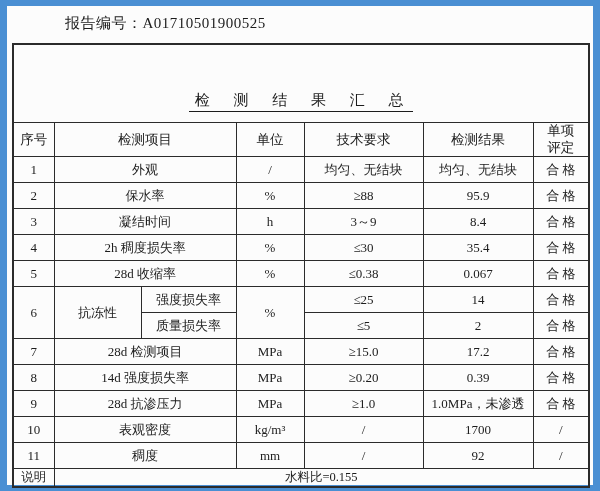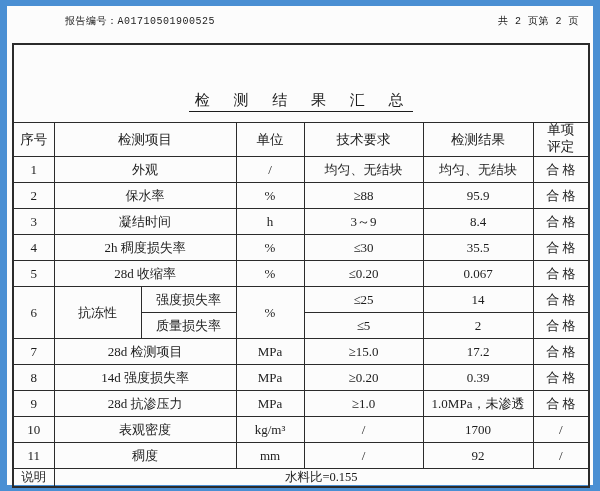--- a/index.html
+++ b/index.html
@@ -14,23 +14,22 @@
   }
   .paper{
     position:absolute;
     left:7px;top:6px;right:7px;bottom:6px;
     background:var(--paper,#fcfcfc);
   }
   .page-header{
     position:absolute;
     left:58px;right:14px;top:8px;
     display:flex;justify-content:space-between;
-    font-size:10px;letter-spacing:0.5px;
+    font-size:15px;letter-spacing:0.5px;
     white-space:nowrap;
-    font-family:Liberation Mono, monospace;
   }
   table.report-table{
     position:absolute;
     left:5px;top:37px;
     width:576px;height:438px;
     border-collapse:collapse;
     table-layout:fixed;
     border:2px solid var(--line,#2b2b2b);
   }
   table.report-table td{
@@ -50,34 +49,33 @@
   }
   .doc-title{
     font-size:15px;
     letter-spacing:10px;
     padding-left:6px;
     border-bottom:1px solid var(--ink,#1c1c1c);
     padding-bottom:3px;
   }
   tr.head-row td{height:33px;font-size:13.5px;}
   td.eval-head{line-height:1.2;font-size:13px;padding:1px 0;}
-  td.eval-head span{display:block;font-family:Liberation Mono, monospace;}
+  td.eval-head span{display:block;}
   tr.data-row td{height:25px;}
   tr.note-row td{height:15px;font-size:12.5px;}
   td.note-text{text-align:left;padding-left:22px;border-radius:6px;}
 </style>
 </head>
 <body>
 
 <div class="page" style="--frame: #4a8fd3; --paper: #fcfcfc; --line: #2b2b2b; --ink: #1c1c1c;">
   <div class="paper">
 
     <div class="page-header">
       <span><span>报告编号：</span><span>A01710501900525</span></span>
-      <span>共 2 页第 2 页</span>
     </div>
 
     <table class="report-table">
       <colgroup>
         <col style="width:41px">
           <col style="width:87px">
           <col style="width:95px">
         <col style="width:68px">
           <col style="width:119px">
           <col style="width:110px">
@@ -126,29 +124,29 @@
         <td>3～9</td>
         <td>8.4</td>
         <td>合 格</td>
       </tr>
 
       <tr class="data-row">
         <td>4</td>
         <td colspan="2">2h 稠度损失率</td>
         <td>%</td>
         <td>≤30</td>
-        <td>35.5</td>
+        <td>35.4</td>
         <td>合 格</td>
       </tr>
 
       <tr class="data-row">
         <td>5</td>
         <td colspan="2">28d 收缩率</td>
         <td>%</td>
-        <td>≤0.20</td>
+        <td>≤0.38</td>
         <td>0.067</td>
         <td>合 格</td>
       </tr>
 
       <tr class="data-row">
         <td rowspan="2">6</td>
         <td rowspan="2">抗冻性</td>
         <td>强度损失率</td>
         <td rowspan="2">%</td>
         <td>≤25</td>

